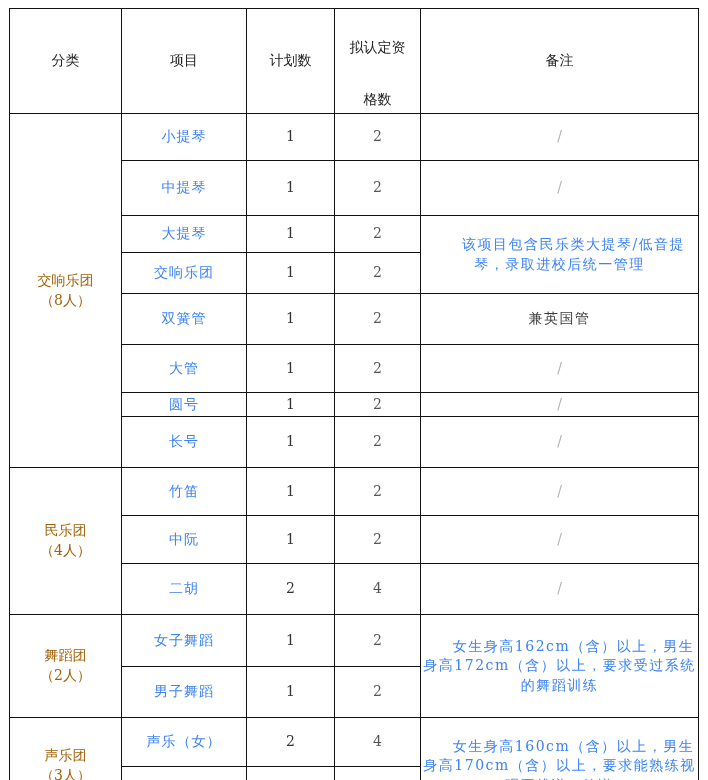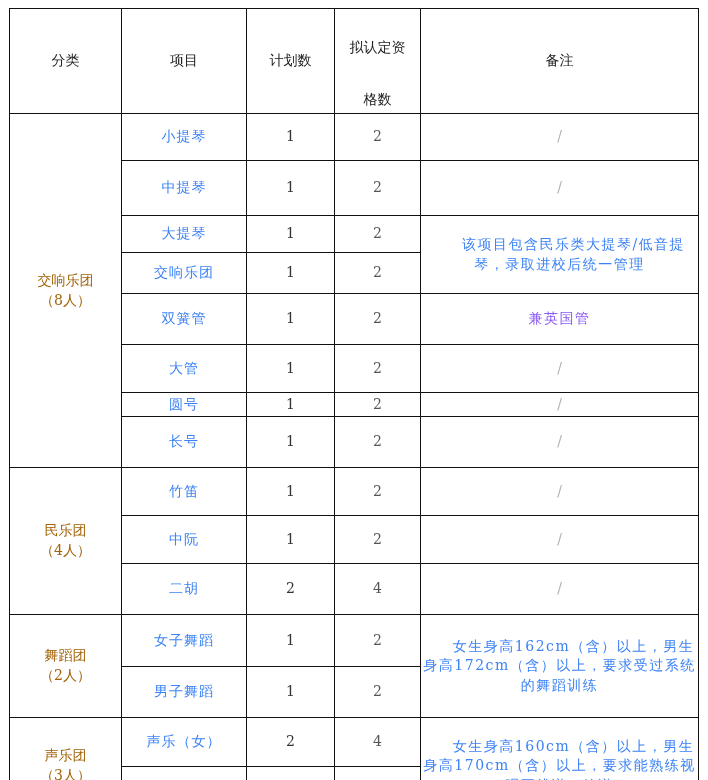--- a/index.html
+++ b/index.html
@@ -48,21 +48,21 @@
     .note-slash { color: #b0b0b0; font-size: 15px; }
     .note-text {
       color: #3b82f6;
       font-size: 14px;
       text-align: left;
       padding: 4px 8px 4px 6px;
       line-height: 29px;
       letter-spacing: 1.5px;
     }
     .note-text .indent { display: inline-block; width: 28px; }
-    .note-center { color: #8b5cf6; font-size: 14px; letter-spacing: 1.5px; }
+    .note-center { color: #404040; font-size: 14px; letter-spacing: 1.5px; }
   </style>
 </head>
 <body>
 
 <table class="enroll">
   <colgroup>
     <col class="col-cat">
       <col class="col-item">
       <col class="col-plan">
       <col class="col-qual">

